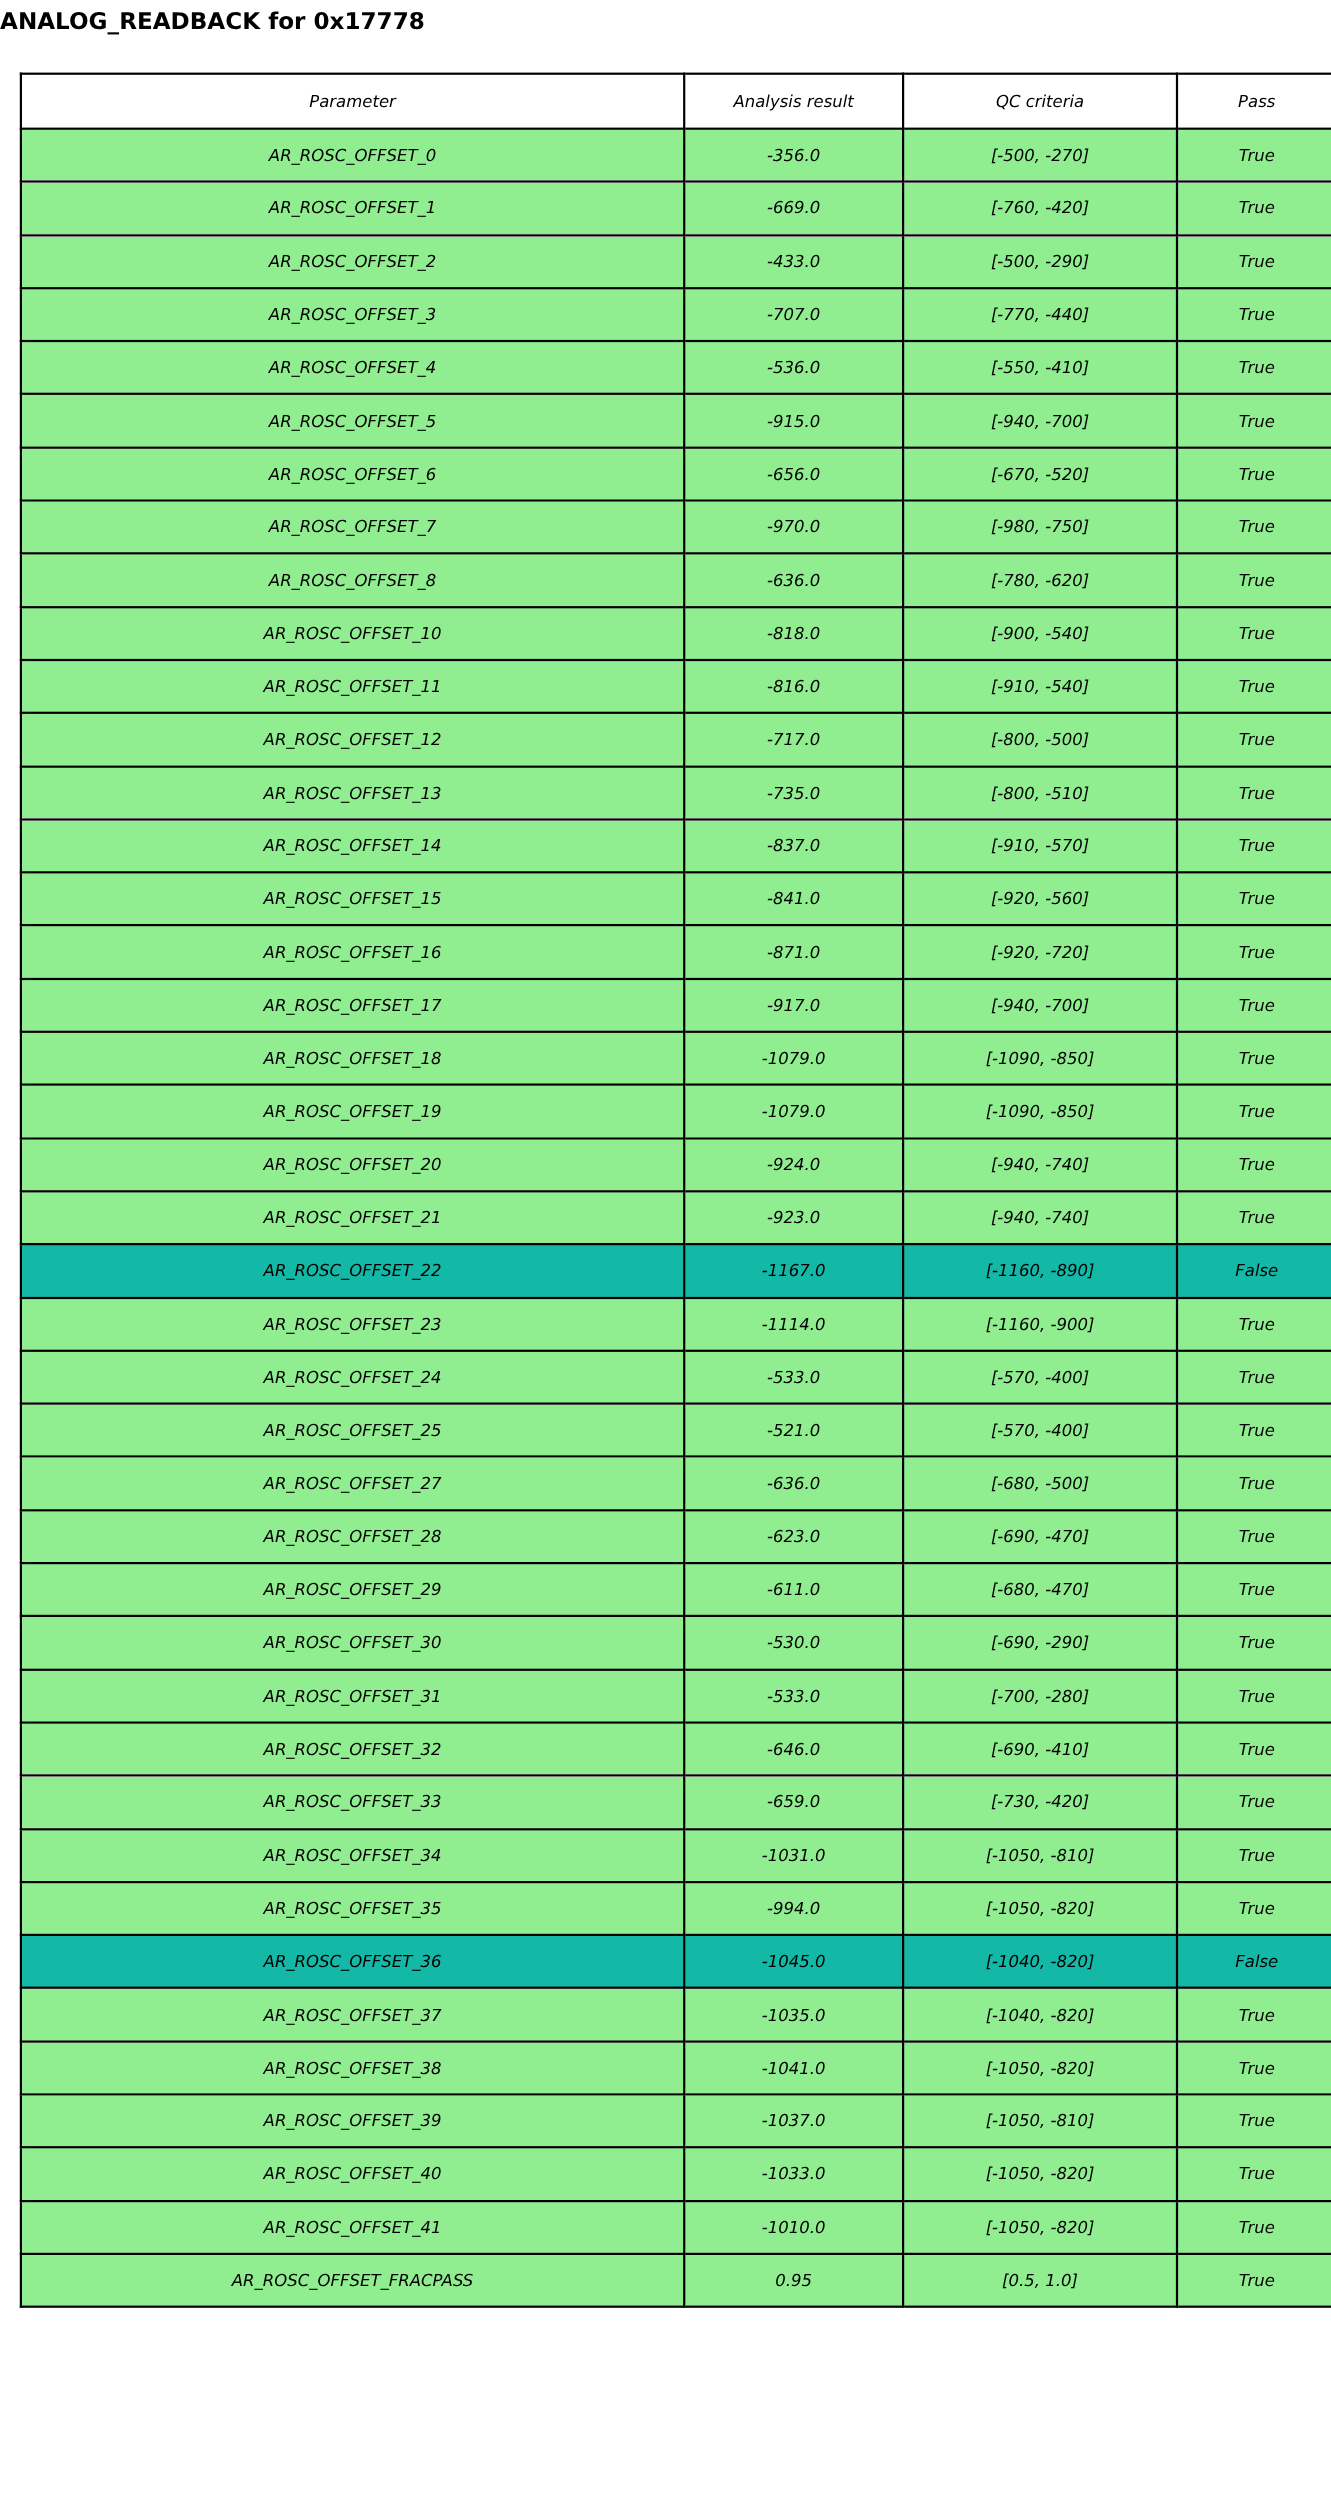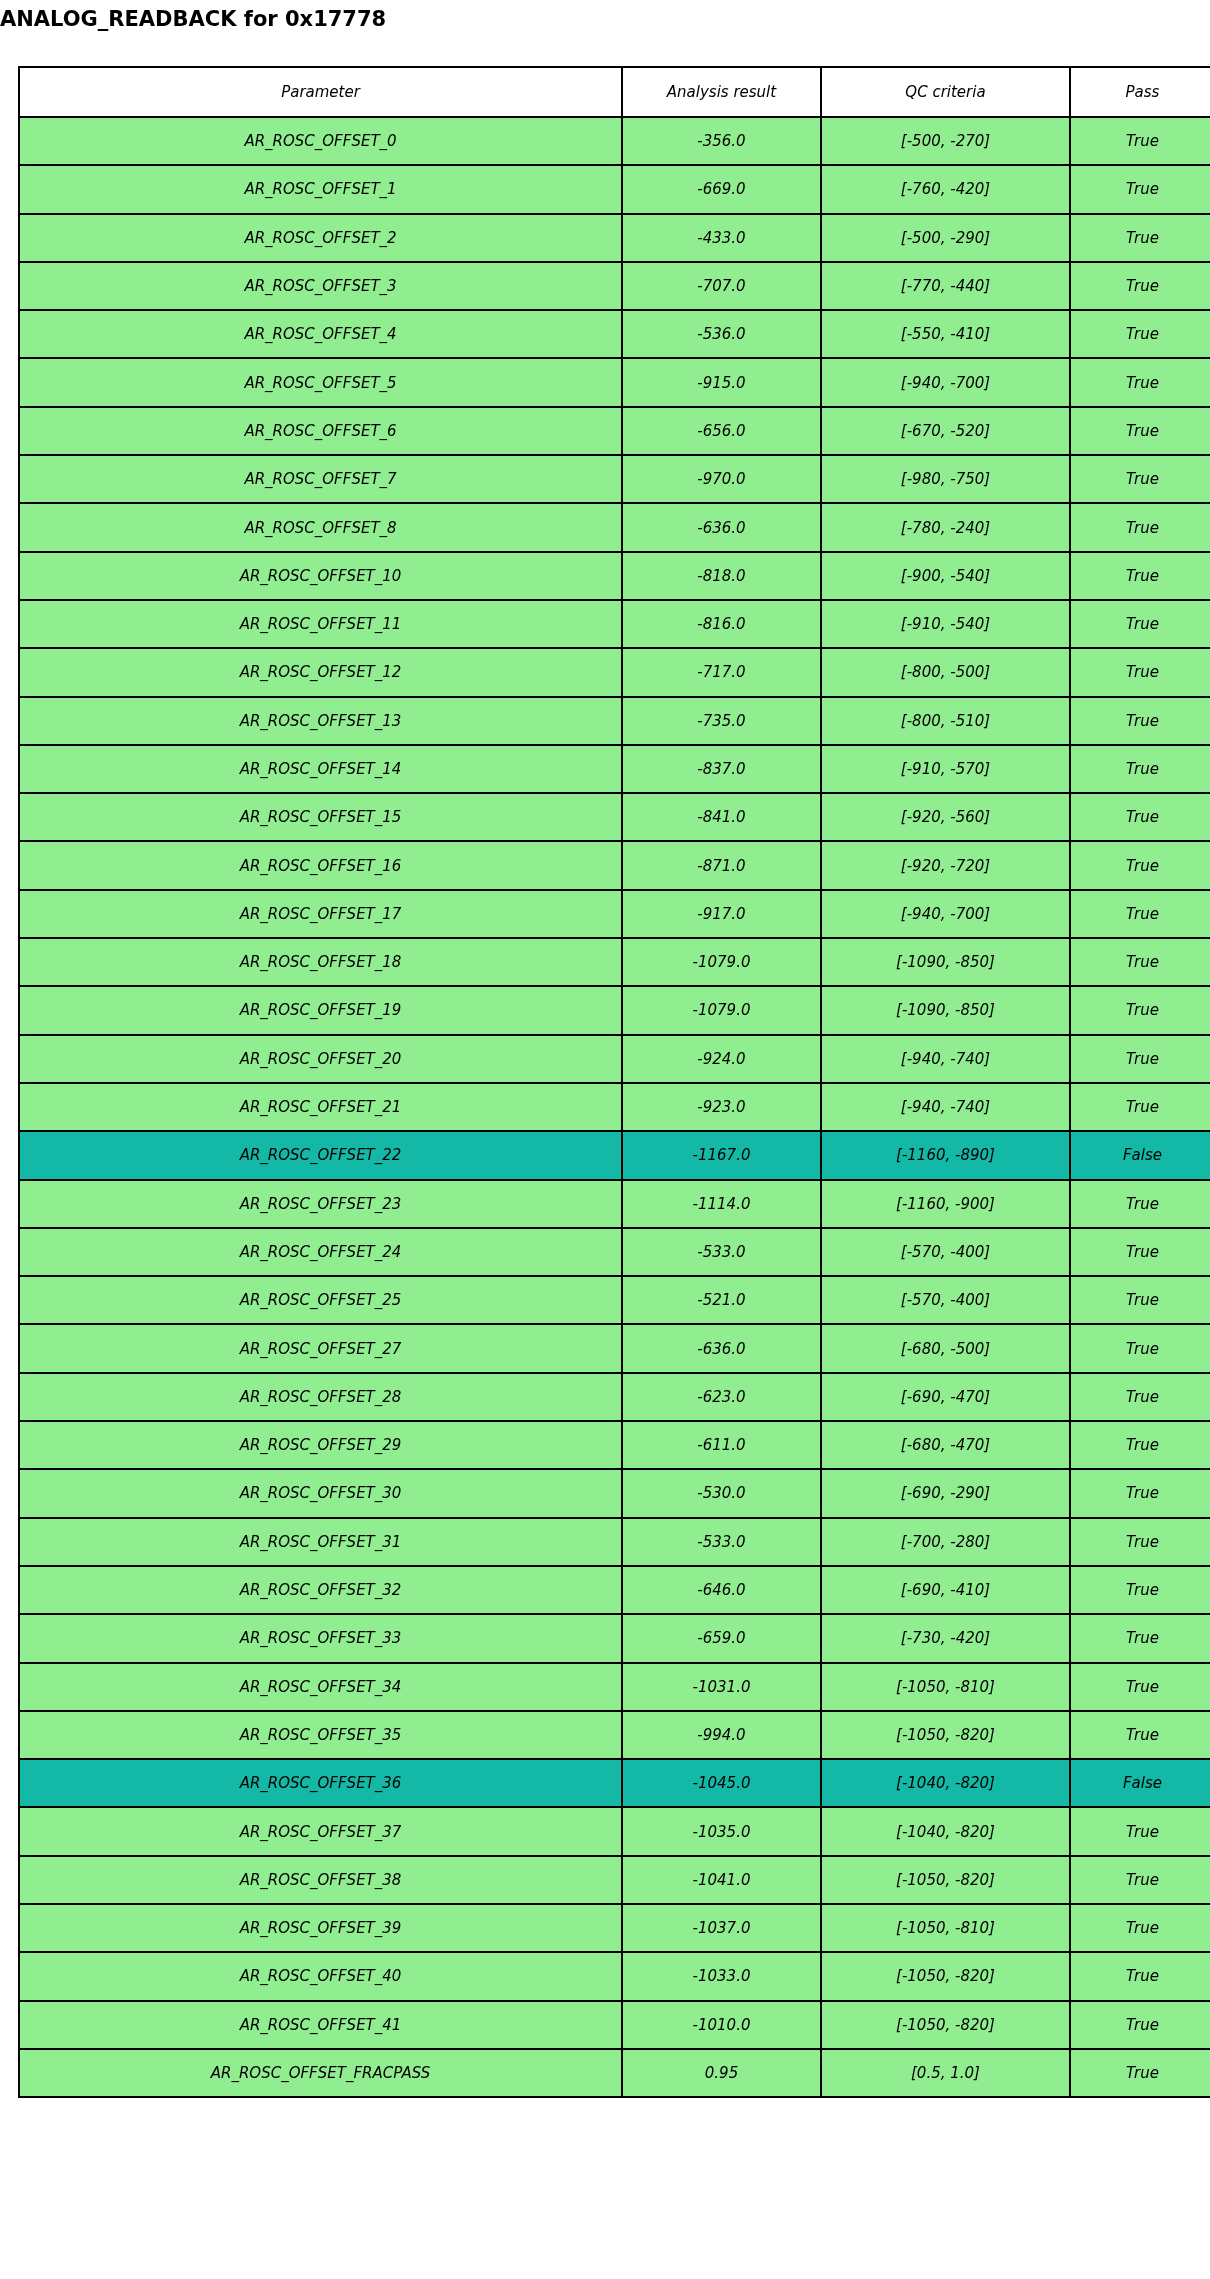--- a/index.html
+++ b/index.html
@@ -124,21 +124,21 @@
   <tr class="pass">
     <td>AR_ROSC_OFFSET_7</td>
     <td>-970.0</td>
     <td>[-980, -750]</td>
     <td>True</td>
   </tr>
 
   <tr class="pass">
     <td>AR_ROSC_OFFSET_8</td>
     <td>-636.0</td>
-    <td>[-780, -240]</td>
+    <td>[-780, -620]</td>
     <td>True</td>
   </tr>
 
 
   <tr class="pass">
     <td>AR_ROSC_OFFSET_10</td>
     <td>-818.0</td>
     <td>[-900, -540]</td>
     <td>True</td>
   </tr>

